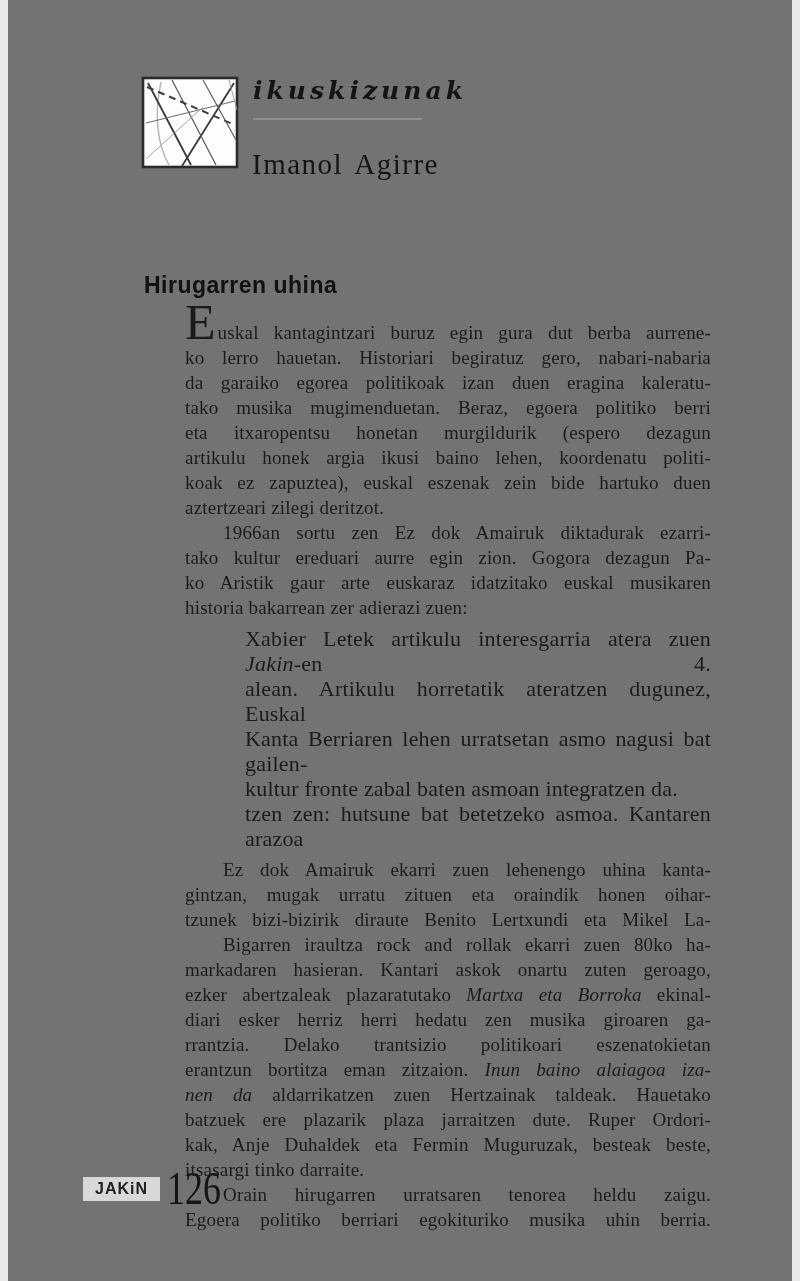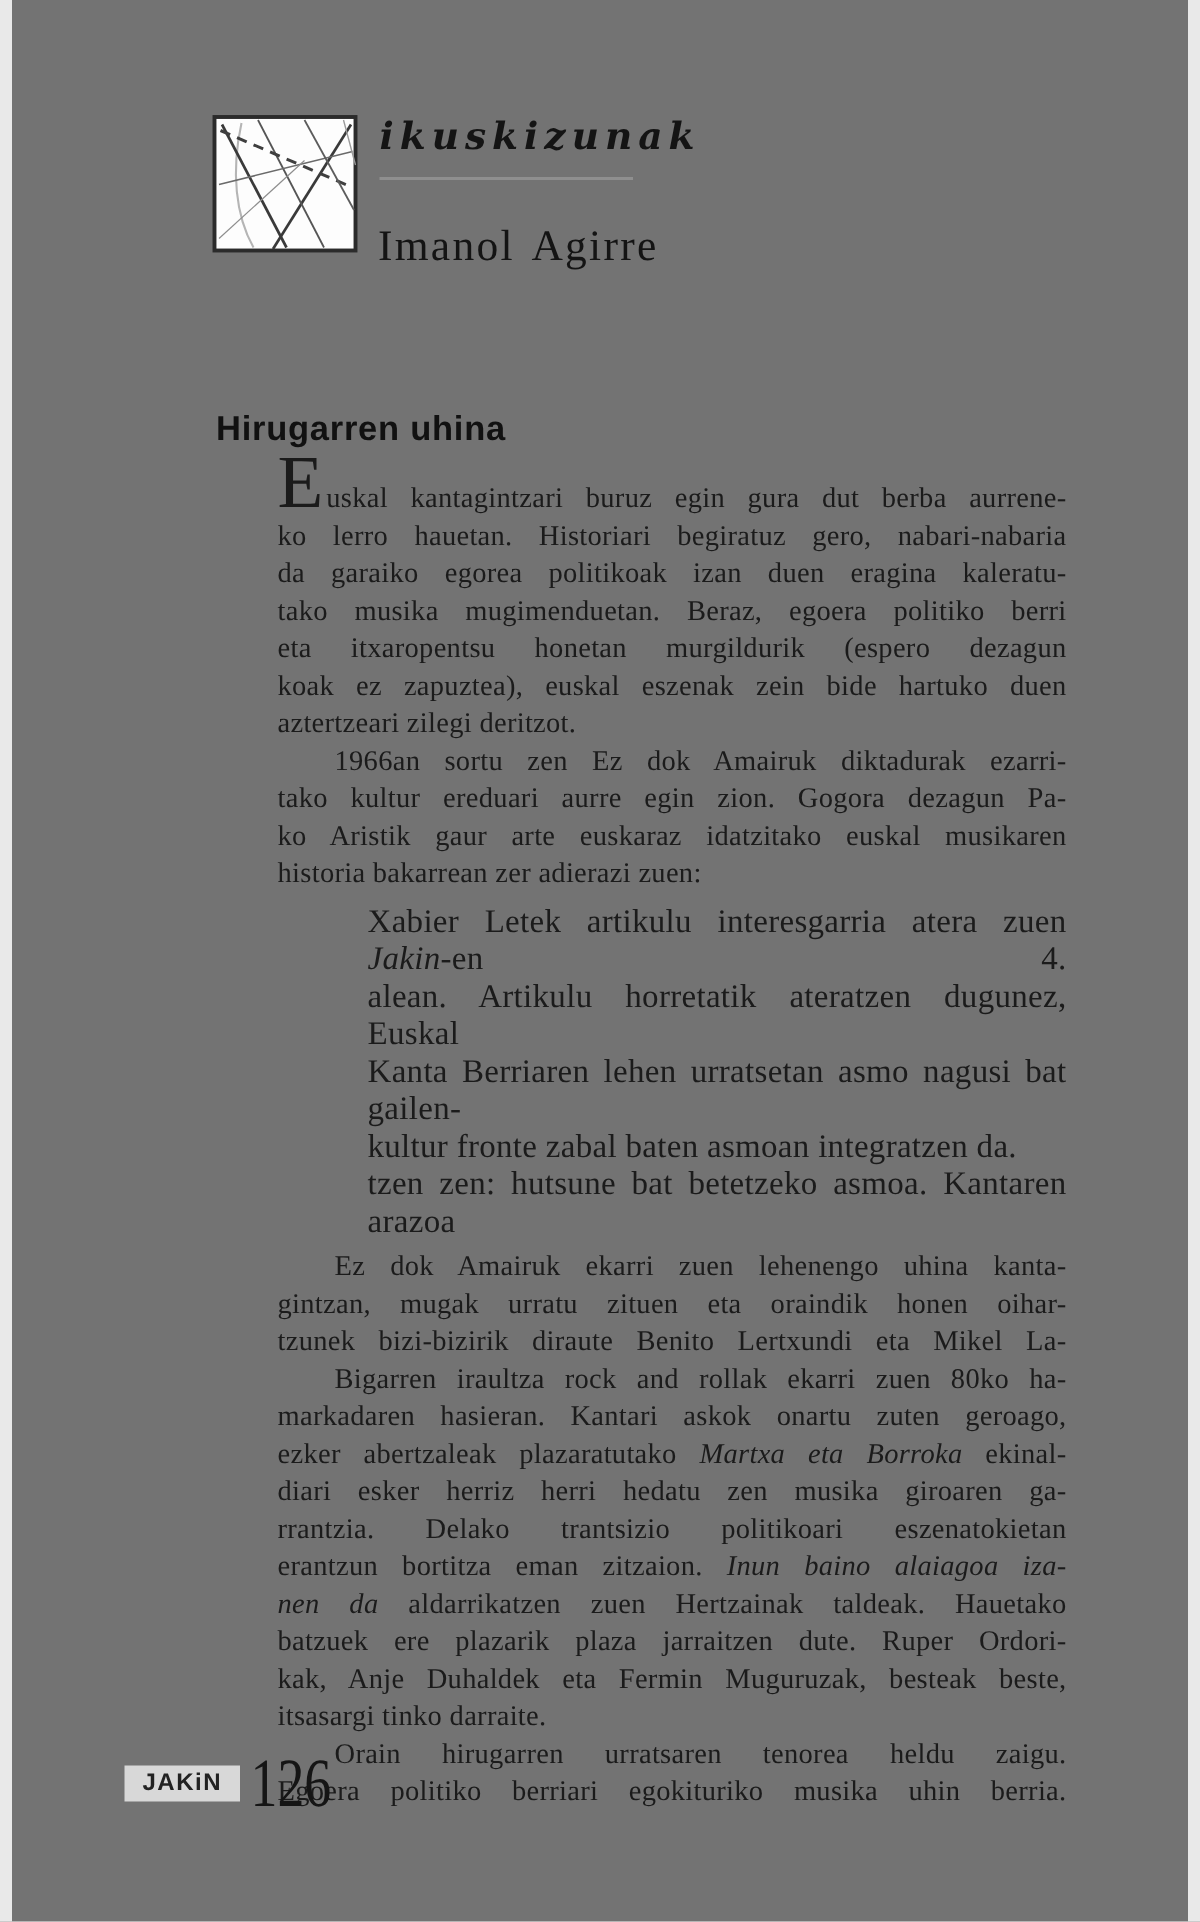--- a/index.html
+++ b/index.html
@@ -78,20 +78,21 @@
 
   <h1 class="article-title">Hirugarren uhina</h1>
 
   <div class="body-col" id="body-content">
       <div class="para">
         <div class="line"><span class="dropcap">E</span><span>uskal kantagintzari buruz egin gura dut berba aurrene-</span></div>
         <div class="line"><span>ko lerro hauetan. Historiari begiratuz gero, nabari-nabaria</span></div>
         <div class="line"><span>da garaiko egorea politikoak izan duen eragina kaleratu-</span></div>
         <div class="line"><span>tako musika mugimenduetan. Beraz, egoera politiko berri</span></div>
         <div class="line"><span>eta itxaropentsu honetan murgildurik (espero dezagun</span></div>
+        <div class="line"><span>artikulu honek argia ikusi baino lehen, koordenatu politi-</span></div>
         <div class="line"><span>koak ez zapuztea), euskal eszenak zein bide hartuko duen</span></div>
         <div class="line line-end"><span>aztertzeari zilegi deritzot.</span></div>
       </div>
       <div class="para">
         <div class="line indent"><span>1966an sortu zen Ez dok Amairuk diktadurak ezarri-</span></div>
         <div class="line"><span>tako kultur ereduari aurre egin zion. Gogora dezagun Pa-</span></div>
         <div class="line"><span>ko Aristik gaur arte euskaraz idatzitako euskal musikaren</span></div>
         <div class="line line-end"><span>historia bakarrean zer adierazi zuen:</span></div>
       </div>
       <div class="quote-block">

